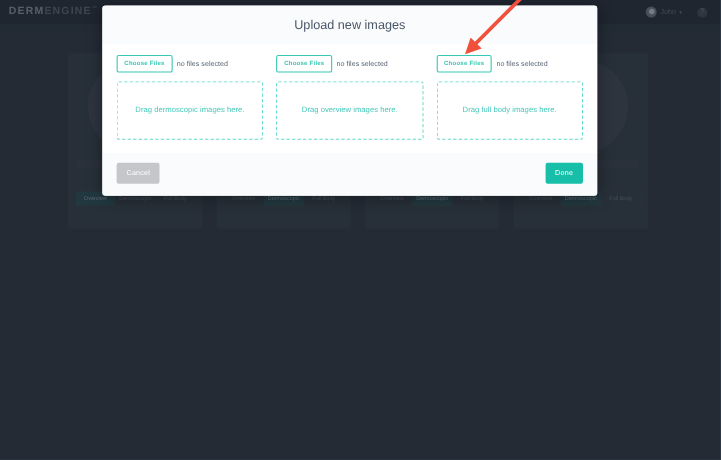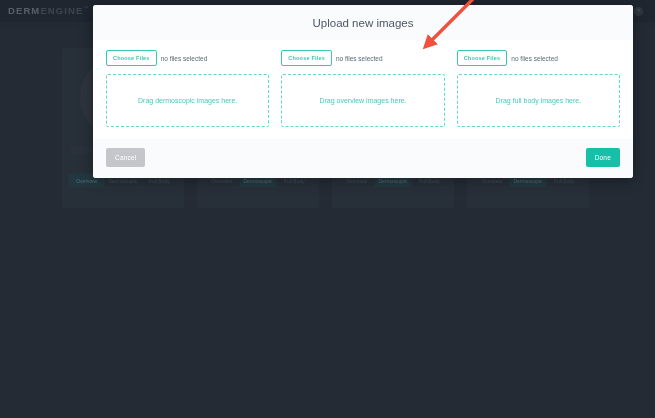--- a/index.html
+++ b/index.html
@@ -168,21 +168,21 @@
   .modal-backdrop {
     position: absolute;
     inset: 0;
     background: rgba(20,28,38,0.30);
   }
 
   .modal {
     position: absolute;
     left: 93px;
     top: 5px;
-    width: 540px;
+    width: 450px;
     background: #fafbfc;
     border-radius: 3px;
     box-shadow: 0 2px 14px rgba(0,0,0,0.35);
     overflow: hidden;
   }
 
   .modal-header {
     padding: 12px 0 11px;
     text-align: center;
     background: #fafbfc;

